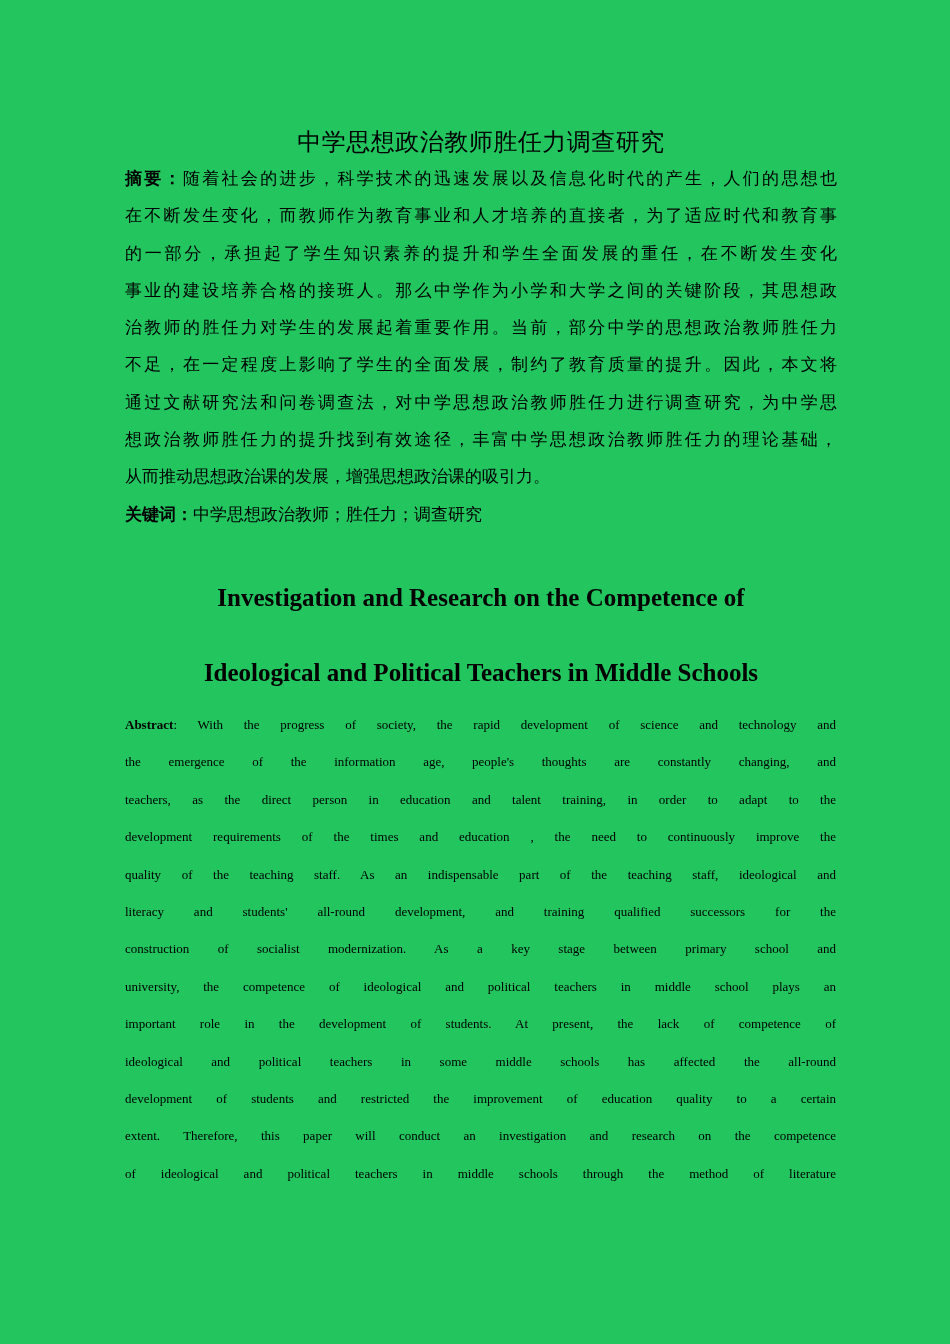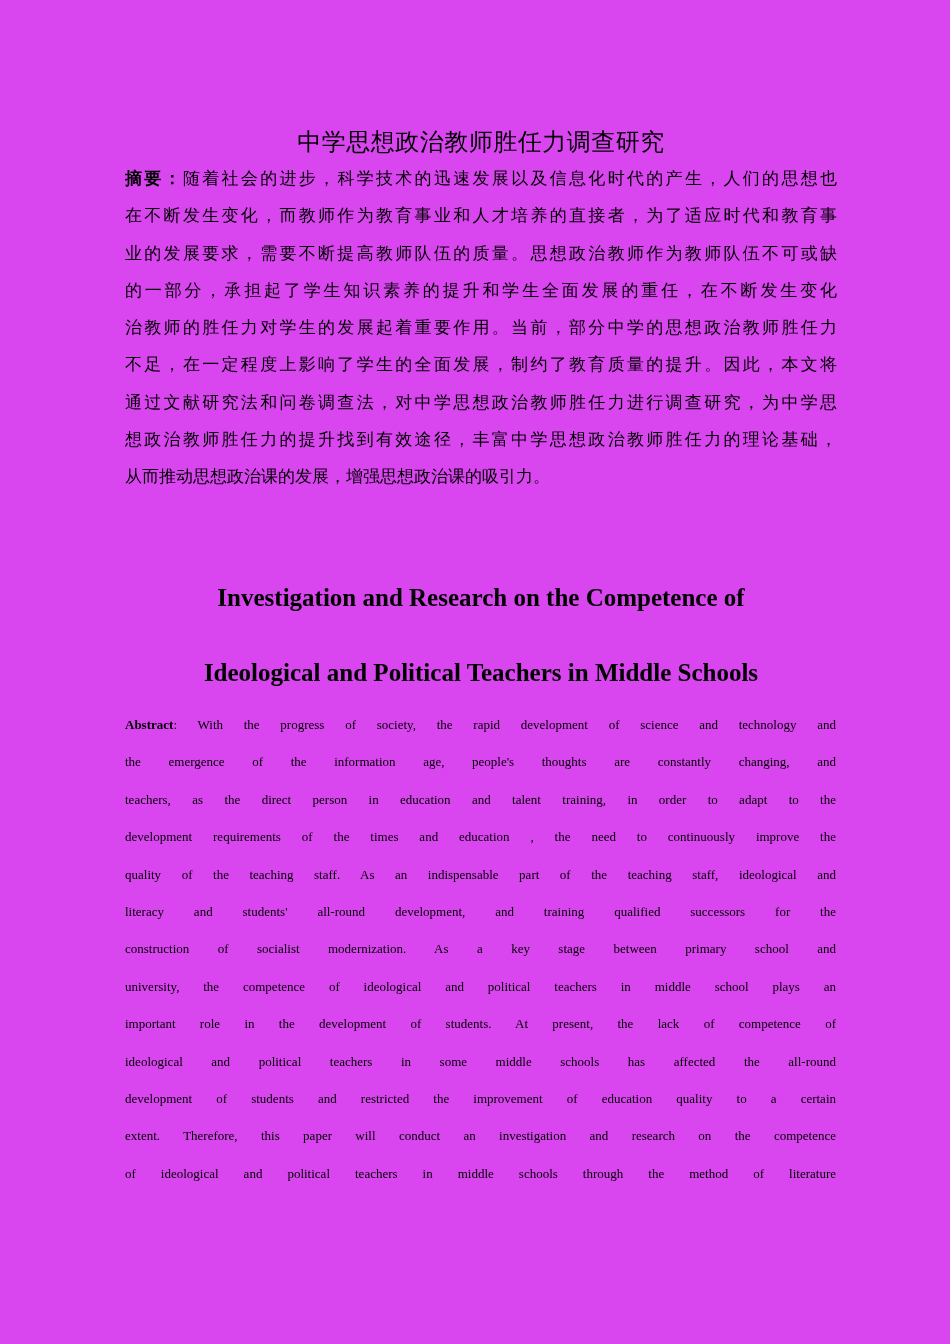--- a/index.html
+++ b/index.html
@@ -1,17 +1,17 @@
 <!DOCTYPE html>
 <html><head>
 <meta charset="utf-8">
 <style>
   html, body { margin: 0; padding: 0; background: #ffffff; }
   body { width: 950px; height: 1344px; position: relative; overflow: hidden; color: #000; }
-  .page { position: absolute; left: 0; top: 0; width: 950px; height: 1344px; background: #d946ef; }
+  .page { position: absolute; left: 0; top: 0; width: 950px; height: 1344px; background: #22c55e; }
   .cn-title {
     position: absolute; left: 0; width: 962px; top: 126px; text-align: center;
     font-family: "DejaVu Sans", sans-serif; font-size: 24px; line-height: 32px; letter-spacing: 0.5px;
   }
   .cn-block { position: absolute; left: 125px; width: 712px; }
   .cn-line {
     height: 37.3px; line-height: 37.3px; font-family: "DejaVu Serif", serif; font-size: 17px;
     white-space: nowrap; text-align: justify; text-align-last: justify; overflow: hidden;
   }
   .cn-line.last { text-align-last: left; }
@@ -30,27 +30,28 @@
 </head>
 <body>
 
 <div class="page">
 
   <div class="cn-title">中学思想政治教师胜任力调查研究</div>
 
   <div class="cn-block" style="top:160px;">
     <div class="cn-line"><span class="cn-label"><span>摘要</span><span>：</span></span><span>随着社会的进步，科学技术的迅速发展以及信息化时代的产生，人们的思想也</span></div>
     <div class="cn-line">在不断发生变化，而教师作为教育事业和人才培养的直接者，为了适应时代和教育事</div>
-    <div class="cn-line">业的发展要求，需要不断提高教师队伍的质量。思想政治教师作为教师队伍不可或缺</div>
     <div class="cn-line">的一部分，承担起了学生知识素养的提升和学生全面发展的重任，在不断发生变化</div>
+    <div class="cn-line">事业的建设培养合格的接班人。那么中学作为小学和大学之间的关键阶段，其思想政</div>
     <div class="cn-line">治教师的胜任力对学生的发展起着重要作用。当前，部分中学的思想政治教师胜任力</div>
     <div class="cn-line">不足，在一定程度上影响了学生的全面发展，制约了教育质量的提升。因此，本文将</div>
     <div class="cn-line">通过文献研究法和问卷调查法，对中学思想政治教师胜任力进行调查研究，为中学思</div>
     <div class="cn-line">想政治教师胜任力的提升找到有效途径，丰富中学思想政治教师胜任力的理论基础，</div>
     <div class="cn-line last">从而推动思想政治课的发展，增强思想政治课的吸引力。</div>
+    <div class="cn-line last"><span class="cn-label"><span>关键词</span><span>：</span></span><span>中学思想政治教师；胜任力；调查研究</span></div>
   </div>
 
   <div class="en-title" style="top:582px;">Investigation and Research on the Competence of</div>
   <div class="en-title" style="top:657px;">Ideological and Political Teachers in Middle Schools</div>
 
   <div class="en-block">
     <div class="en-line"><span class="en-label">Abstract</span><span>:</span><span> With the progress of society, the rapid development of science and technology and</span></div>
     <div class="en-line">the emergence of the information age, people's thoughts are constantly changing, and</div>
     <div class="en-line">teachers, as the direct person in education and talent training, in order to adapt to the</div>
     <div class="en-line">development requirements of the times and education , the need to continuously improve the</div>

